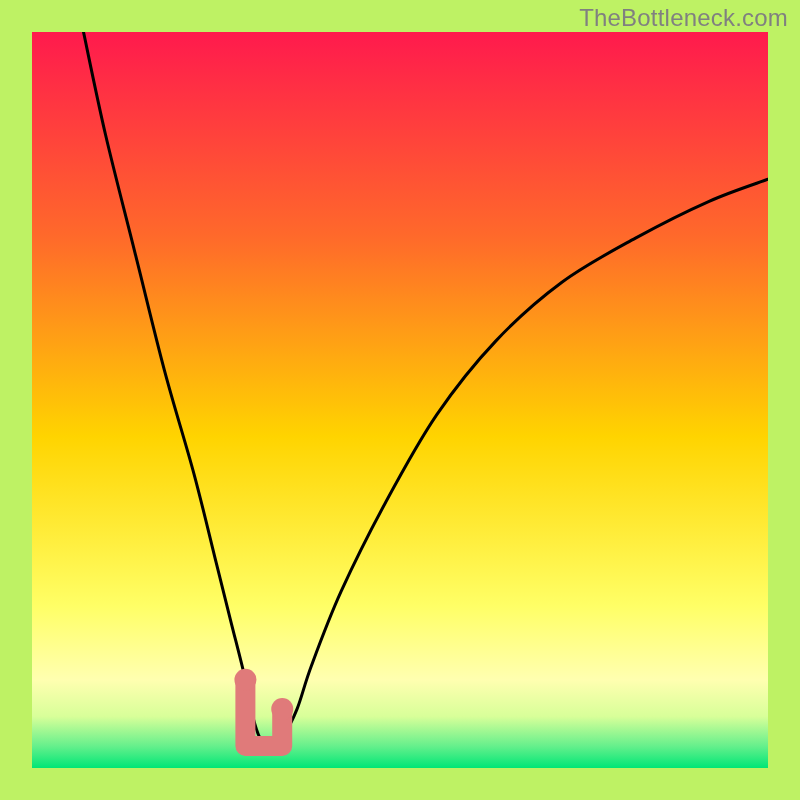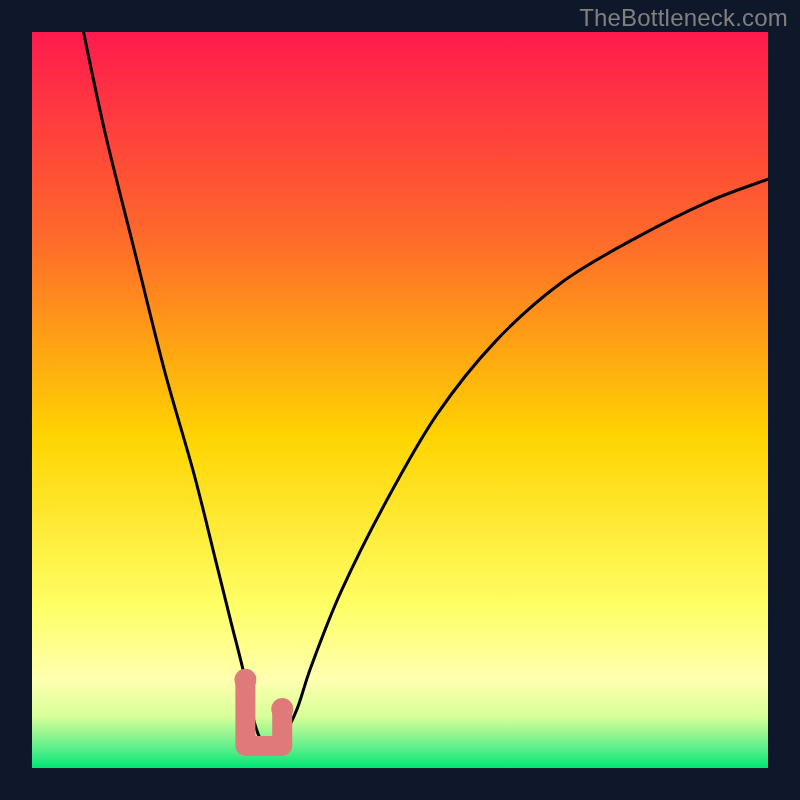--- a/index.html
+++ b/index.html
@@ -7,21 +7,21 @@
     padding: 0;
     width: 800px;
     height: 800px;
     background: #000;
     overflow: hidden;
   }
   .frame {
     position: relative;
     width: 800px;
     height: 800px;
-    background: #0f172a;
+    background: #bef264;
     text-decoration: underline;
   }
   .attribution {
     position: absolute;
     top: 4px;
     right: 12px;
     font-family: Arial, Helvetica, sans-serif;
     font-size: 24px;
     letter-spacing: 0.2px;
     color: #808080;

